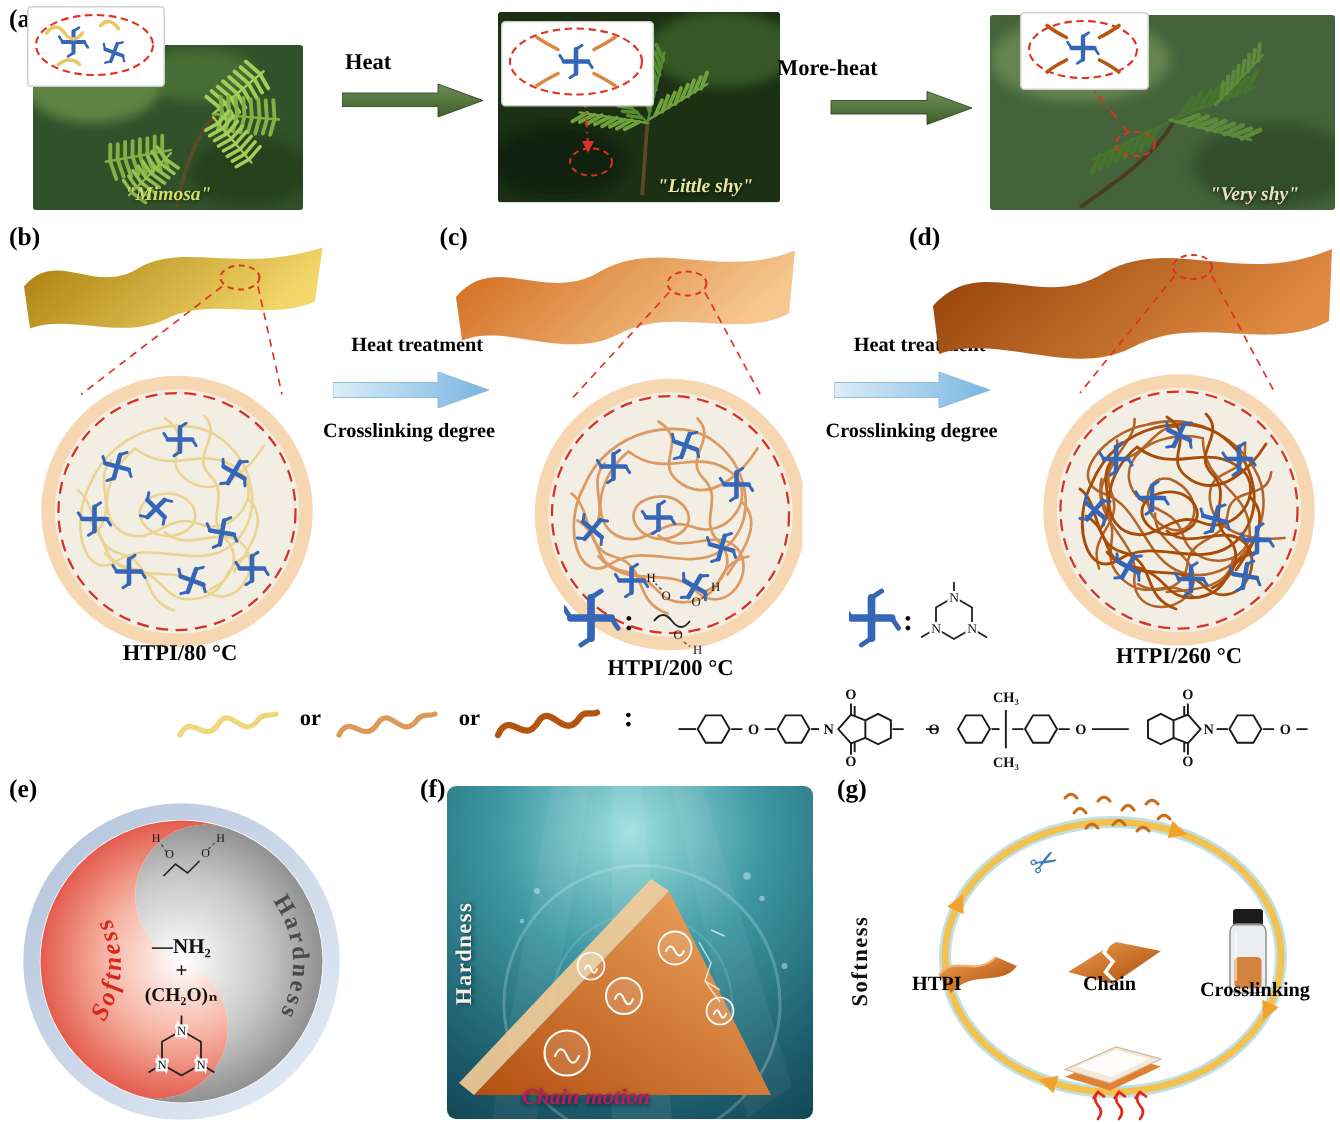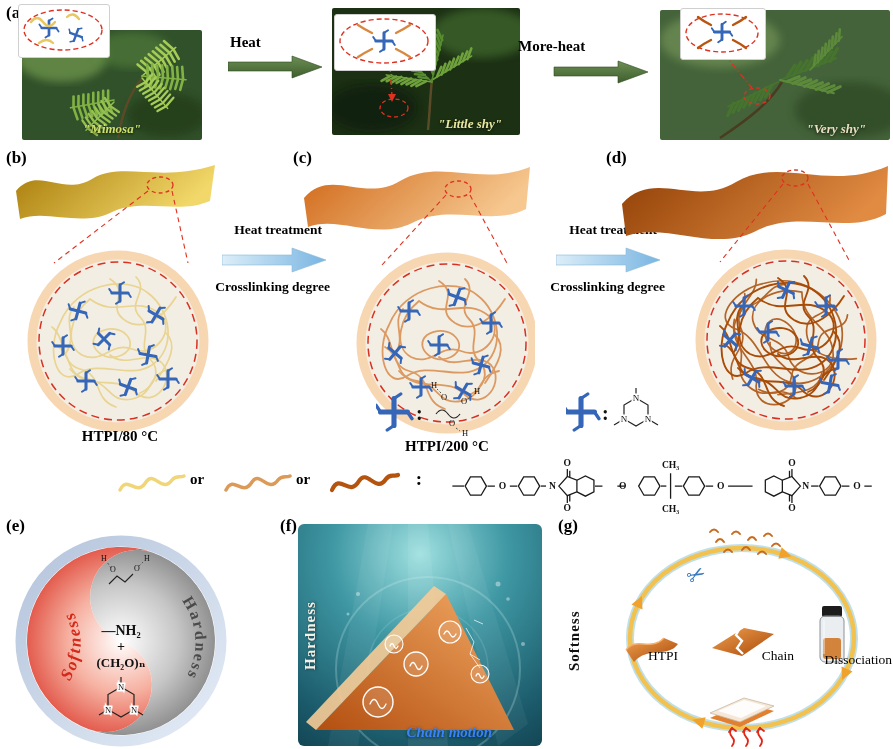--- a/index.html
+++ b/index.html
@@ -3,33 +3,33 @@
 <meta charset="utf-8">
 <style>
   html,body{margin:0;padding:0;background:#fff}
   .fig{position:relative;width:893px;height:749px;background:#fff;overflow:hidden;
        font-family:"Liberation Serif","DejaVu Serif",serif;color:#000}
   .abs{position:absolute}
   .plabel{position:absolute;font-weight:bold;font-size:17px;color:#000}
   .cap{position:absolute;font-weight:bold;font-size:15px;text-align:center;white-space:nowrap}
   .ttext{position:absolute;font-weight:bold;font-size:13.5px;text-align:right;white-space:nowrap}
   .alabel{position:absolute;font-weight:bold;font-size:15px;text-align:left;white-space:nowrap}
-  .ortext{position:absolute;font-weight:bold;font-size:15px;text-align:left}
+  .ortext{position:absolute;font-weight:bold;font-size:15px;text-align:right}
   .colon{position:absolute;font-weight:bold;font-size:19px;text-align:center}
   .photo{position:absolute;overflow:hidden;border-radius:2px}
   .photocap{position:absolute;bottom:3px;left:0;right:0;font-style:italic;font-weight:bold;
             font-size:13px;text-align:center;text-shadow:0 1px 3px rgba(0,0,0,.65)}
   .inset{position:absolute;background:#fff;border:1px solid #cfcfcf;border-radius:3px;overflow:hidden}
   .vtext{position:absolute;writing-mode:vertical-rl;transform:rotate(180deg);font-weight:bold;
          font-size:15px;letter-spacing:1px;text-align:center;white-space:nowrap}
-  .glabel{position:absolute;font-weight:normal;font-size:13.5px;text-align:right;white-space:nowrap}
+  .glabel{position:absolute;font-weight:bold;font-size:13.5px;text-align:left;white-space:nowrap}
   .temp{position:absolute;font-weight:bold;font-size:19px;color:#e01f14;text-align:center;
         text-shadow:0 0 4px #fff,0 0 8px #fff,0 0 12px #fff}
-  .chainmotion{position:absolute;font-weight:bold;font-style:italic;font-size:15px;color:#3b82f6;
-        text-align:right;text-shadow:0 1px 3px rgba(0,20,30,.7)}
+  .chainmotion{position:absolute;font-weight:bold;font-style:italic;font-size:15px;color:#be185d;
+        text-align:left;text-shadow:0 1px 3px rgba(0,20,30,.7)}
   svg{display:block}
 </style>
 </head>
 <body>
 
 <div class="fig">
 
   <svg width="0" height="0" style="position:absolute" aria-hidden="true">
     <defs>
       <g id="xl" fill="none" stroke-linecap="round">
@@ -284,20 +284,21 @@
       <use href="#xl" transform="translate(208,154) scale(0.9)"></use>
       <use href="#xl" transform="translate(112,188) scale(0.9) rotate(40)"></use>
       <use href="#xl" transform="translate(150,180) scale(0.9)"></use>
       <use href="#xl" transform="translate(192,194) scale(0.9) rotate(15)"></use>
       <use href="#xl" transform="translate(220,208) scale(0.9)"></use>
       <use href="#xl" transform="translate(134,226) scale(0.9) rotate(30)"></use>
       <use href="#xl" transform="translate(176,234) scale(0.9)"></use>
       <use href="#xl" transform="translate(212,232) scale(0.9) rotate(10)"></use>
     </g>
   </svg>
+  <div class="cap" style="left:706px;top:430px;width:160px">HTPI/260 °C</div>
 
   <svg class="abs" style="left:376px;top:380px" width="128" height="64" viewBox="0 0 128 64">
     <g stroke="#3566b8">
       <use href="#xl" transform="translate(18,32) scale(1.5)"></use>
     </g>
     <text x="40" y="40" font-size="20" font-weight="bold" fill="#111">:</text>
     <g>
       <path d="M60,34 q6,-8 12,0 q6,8 12,0" stroke="#222" stroke-width="1.2" fill="none"></path>
       <path d="M65,13 L61,9 M92,19 L96,16 M80,48 L84,51" stroke="#555" stroke-width="1" stroke-dasharray="2 2" fill="none"></path>
       <g fill="#111" font-size="8.5" text-anchor="middle">
@@ -525,15 +526,15 @@
     </g>
     <g transform="translate(140,202)" stroke="#e02818" stroke-width="1.8" fill="none" stroke-linecap="round">
       <path d="M8,22 q4,-5 0,-9 q-4,-5 0,-9"></path>
       <path d="M22,22 q4,-5 0,-9 q-4,-5 0,-9"></path>
       <path d="M36,22 q4,-5 0,-9 q-4,-5 0,-9"></path>
       <path d="M8,4 l-3,4 M8,4 l4,3 M22,4 l-3,4 M22,4 l4,3 M36,4 l-3,4 M36,4 l4,3"></path>
     </g>
   </svg>
   <div class="glabel" style="left:608px;top:648px;width:70px">HTPI</div>
   <div class="glabel" style="left:722px;top:648px;width:72px">Chain</div>
-  <div class="glabel" style="left:800px;top:652px;width:92px">Dissociation</div>
+  <div class="glabel" style="left:800px;top:652px;width:92px">Crosslinking</div>
 
 </div>
 
 </body></html>

